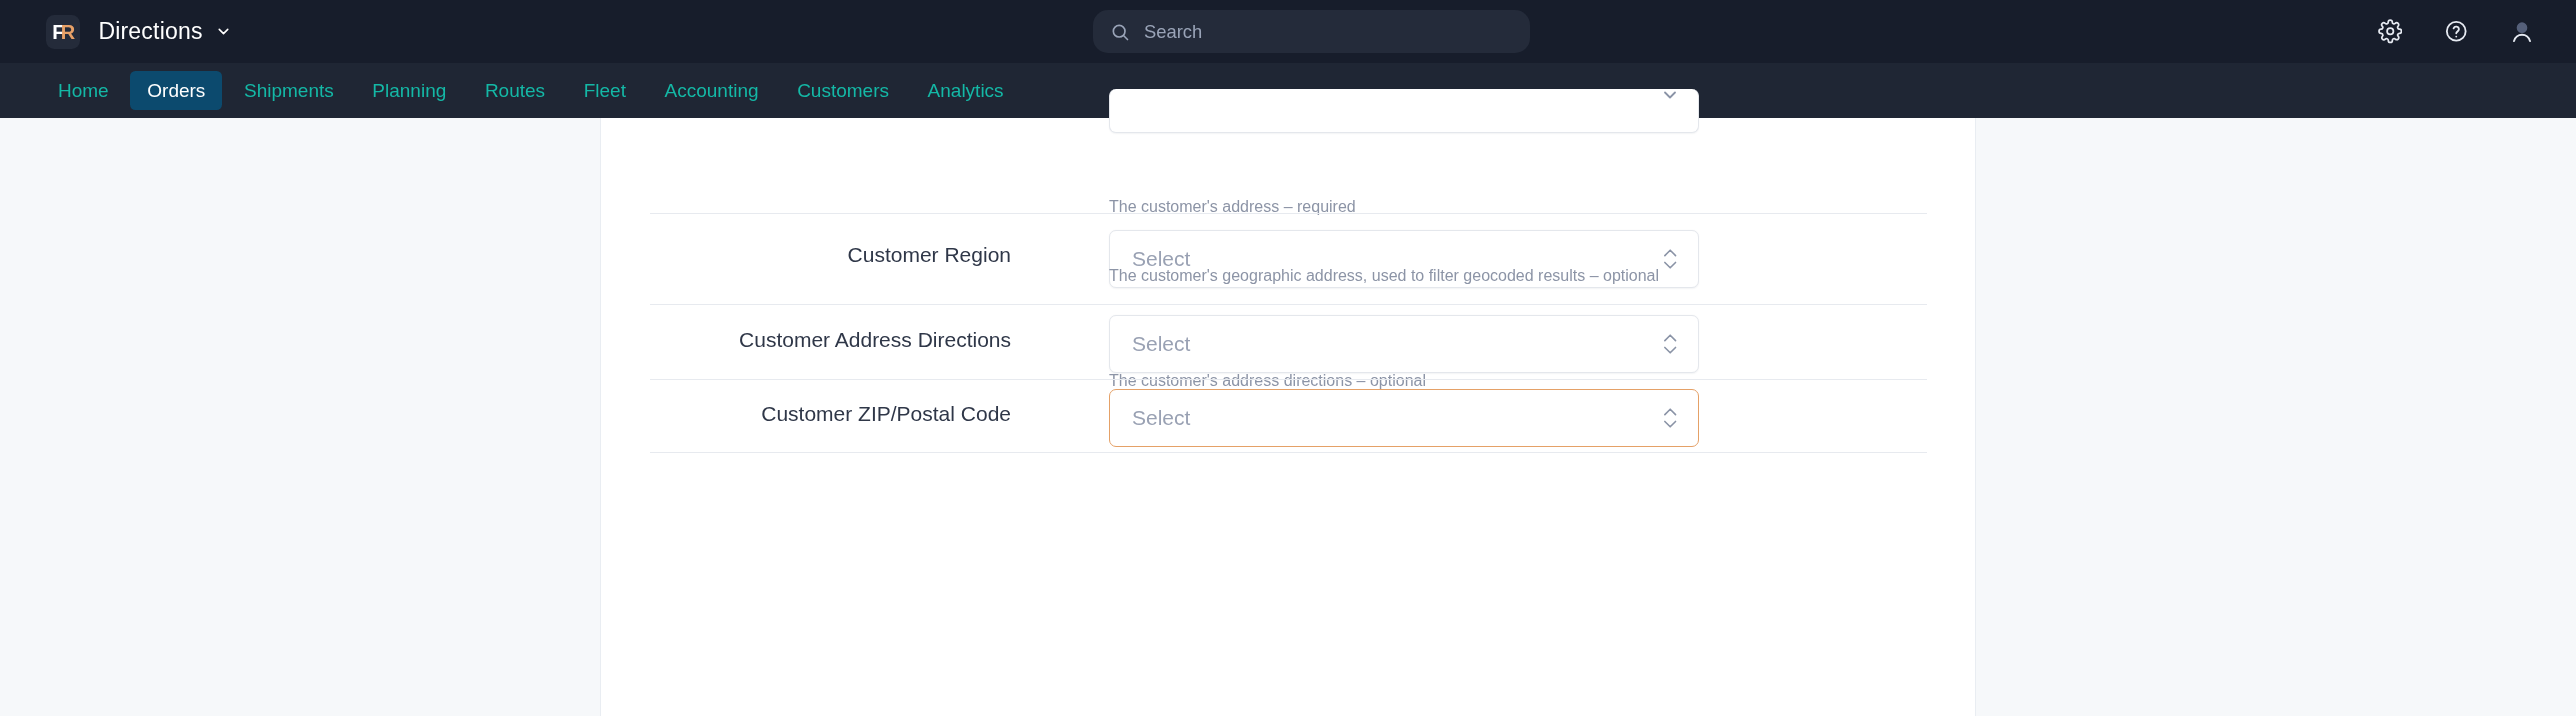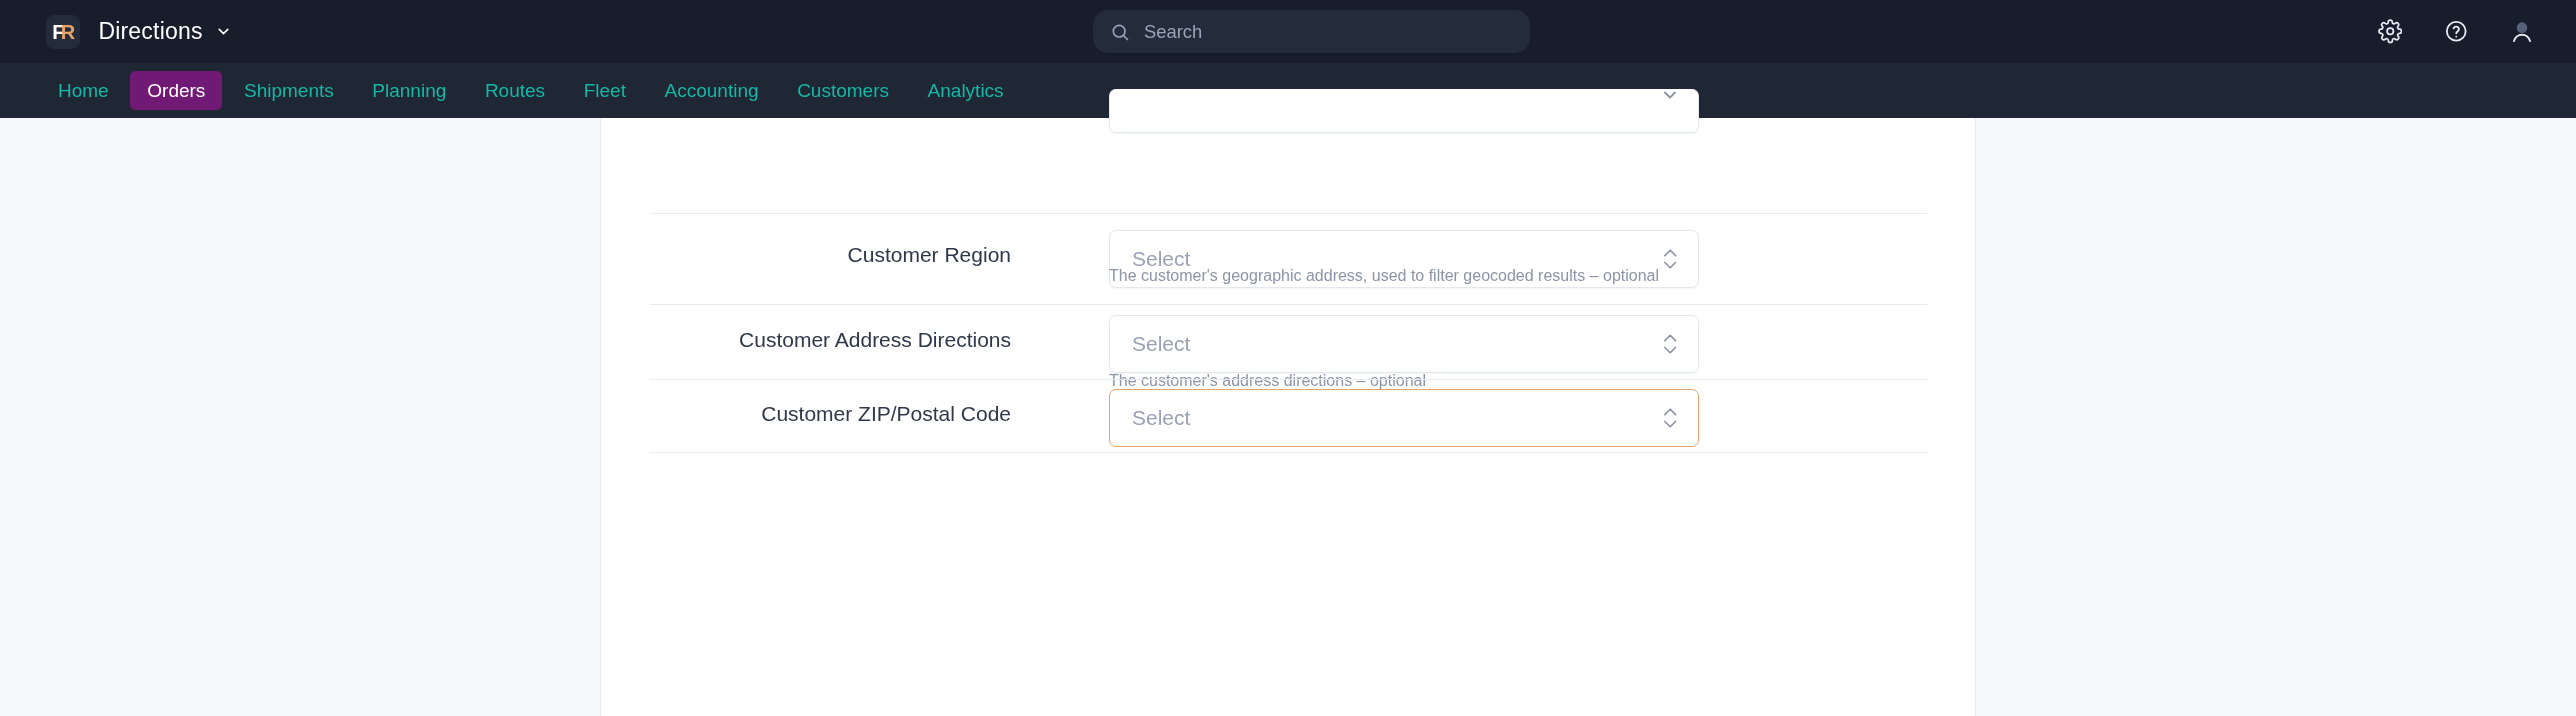--- a/index.html
+++ b/index.html
@@ -59,21 +59,21 @@
     position: absolute; top: 63px; left: 0;
     width: 2576px; height: 55px;
     background: #1f2634;
     display: flex; align-items: center;
   }
   .nav-items { display: flex; align-items: center; margin-left: 41px; gap: 4.6px; }
   .nav-item {
     color: #14b8a6; font-size: 19px; padding: 8.4px 17px;
     border-radius: 5.4px; cursor: pointer; white-space: nowrap;
   }
-  .nav-item.active { background: #701a75; color: #ffffff; }
+  .nav-item.active { background: #0c4a6e; color: #ffffff; }
 
   
   .page {
     position: absolute; top: 118px; left: 0;
     width: 2576px; height: 598px;
     background: #f6f8fa;
   }
   .content-panel {
     position: absolute; left: 600px; top: 0;
     width: 1376px; height: 598px;
@@ -201,20 +201,21 @@
 
 <div class="page">
   <div class="content-panel">
     <div id="form-rows">
         <div class="field-row" style="top: 0px; height: 598px;">
           <div class="partial-box">
             <span class="partial-chev"><svg width="20" height="20" viewBox="0 0 24 24" fill="none" stroke="#8a93a6" stroke-width="2.2" stroke-linecap="round" stroke-linejoin="round">
                 <polyline points="6 9 12 15 18 9"></polyline>
               </svg></span>
           </div>
+          <div class="helper" style="top: 78px;">The customer's address – required</div>
           <div class="divider" style="top: 95px;"></div>
         </div>
         <div class="field-row" style="top: 0px; height: 598px;">
           <div class="field-label" style="top: 125px;">Customer Region</div>
           <div class="select-box" style="top: 112px;">
             <span class="select-placeholder">Select</span>
             <span class="stepper">
               <svg width="18.4" height="10.7" viewBox="0 0 24 14" fill="none" stroke="#8a93a6" stroke-width="2.1" stroke-linecap="round" stroke-linejoin="round">
                 <polyline points="5 11 12 4 19 11"></polyline>
               </svg>

